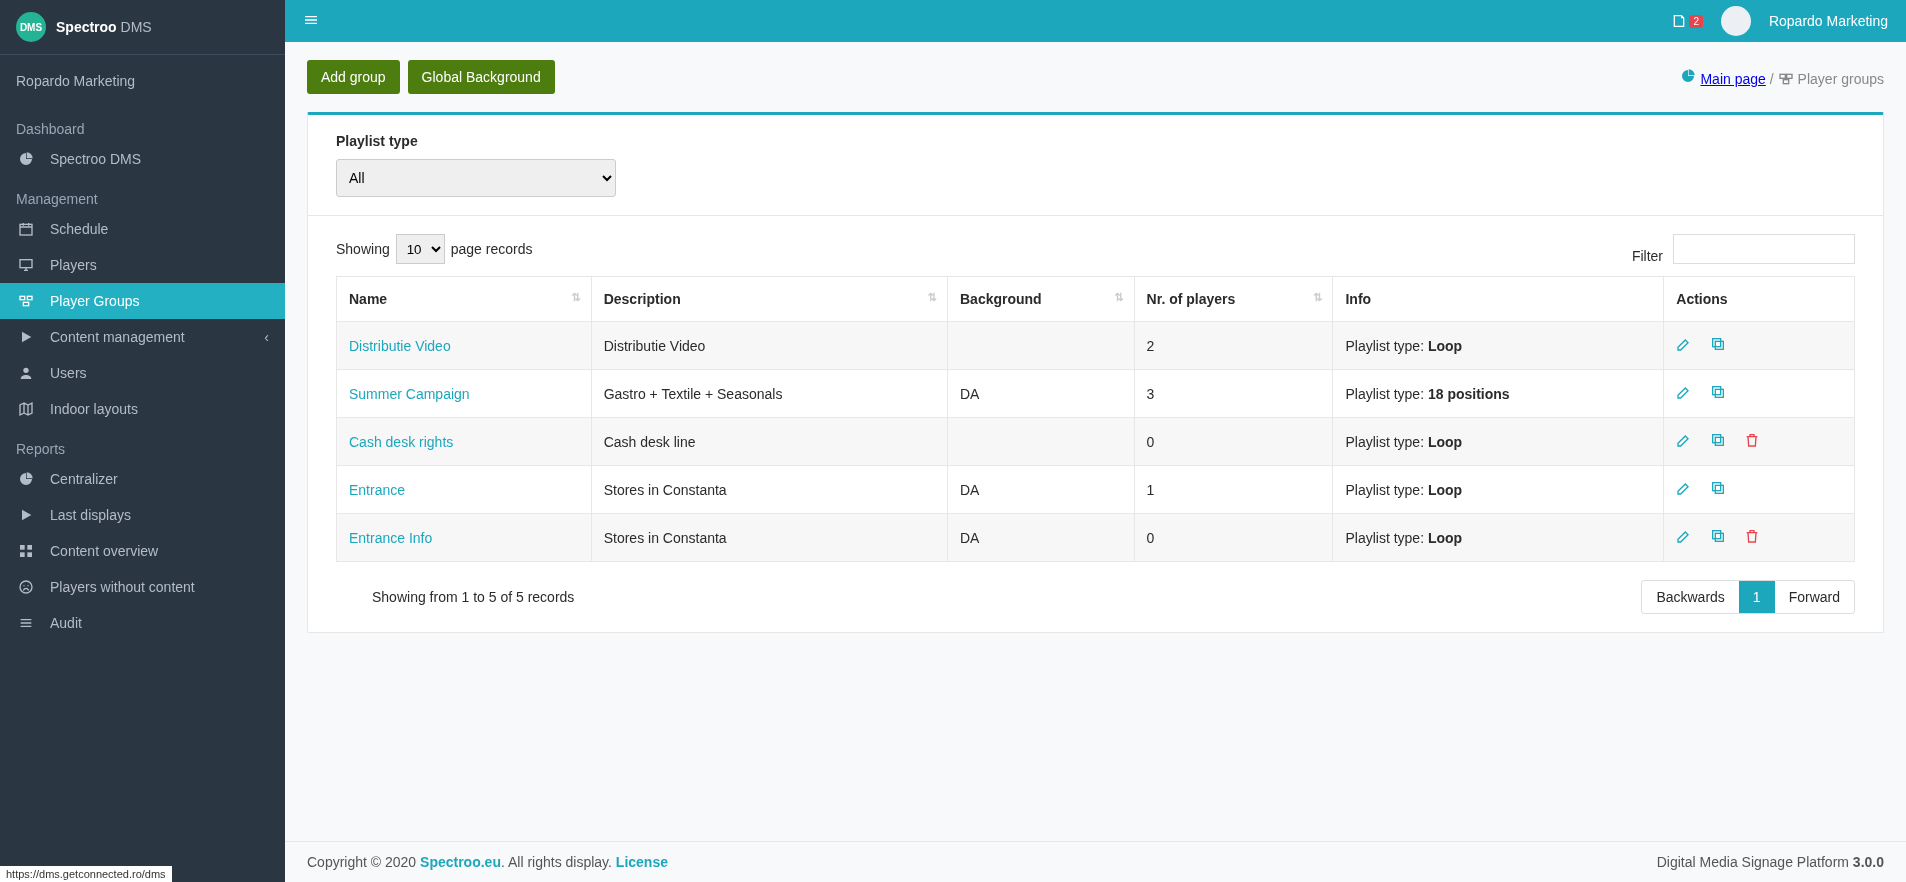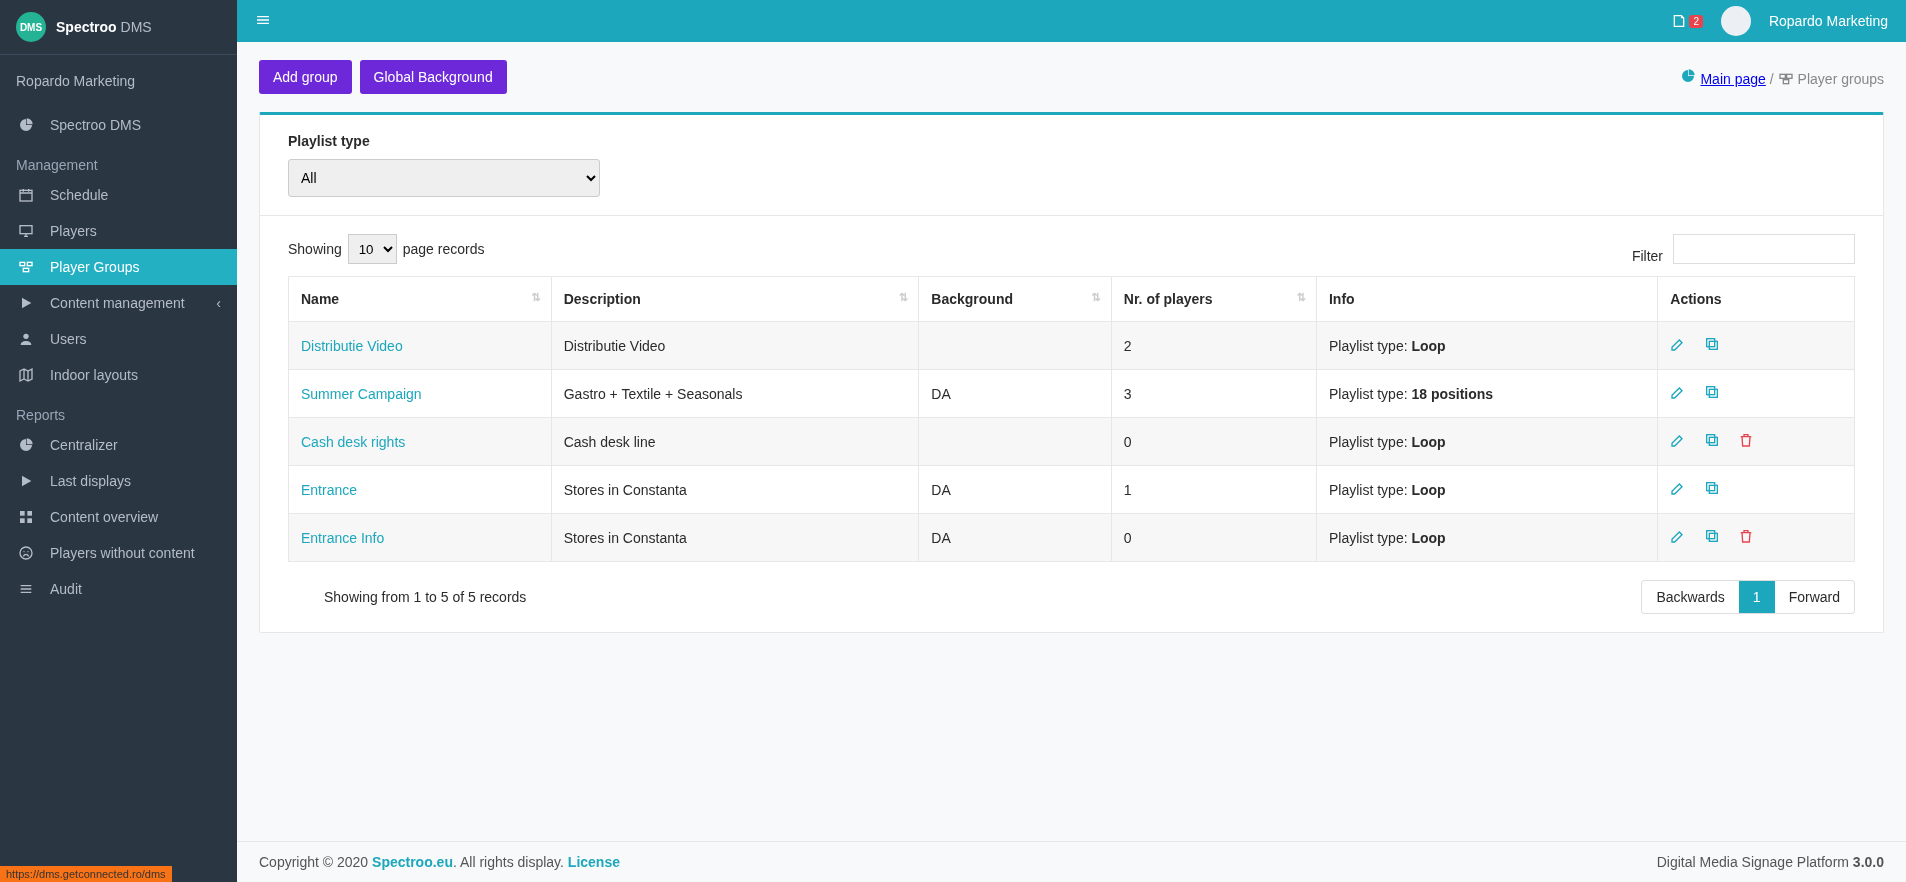--- a/index.html
+++ b/index.html
@@ -1,49 +1,49 @@
 <!DOCTYPE html>
 <html><head>
 <meta charset="utf-8">
 <style>
   * { box-sizing: border-box; margin: 0; padding: 0; }
   body { font-family: "Segoe UI", Arial, sans-serif; font-size: 14px; color: #2b2b2b; background:#f8f9fa;}
   .app { display:flex; min-height:100vh; }
   
-  .sidebar { width:237px; background:#2b3643; color:#b4bcc8; flex-shrink:0; display:flex; flex-direction:column;}
+  .sidebar { width:285px; background:#2b3643; color:#b4bcc8; flex-shrink:0; display:flex; flex-direction:column;}
   .brand { display:flex; align-items:center; gap:10px; padding:12px 16px; border-bottom:1px solid #3e4b5c;}
   .brand-logo { width:30px; height:30px; border-radius:50%; background:#24b394; color:#fff; font-size:10px; display:flex; align-items:center; justify-content:center; font-weight:bold;}
   .brand-name { color:#fff; font-weight:600;}
   .brand-name .thin { font-weight:400; color:#b4bcc8;}
   .org-name { padding:18px 16px;}
   .side-section { padding:14px 16px 4px; font-size:14px; color:#9aa5b5;}
   .side-item { display:flex; align-items:center; gap:14px; padding:10px 16px; color:#b4bcc8; cursor:pointer;}
   .side-item.active { background:#24b0c3; color:#fff;}
   .side-item .chev { margin-left:auto;}
   .side-icon { width:20px; display:flex; justify-content:center;}
-  .status-link { font-size:11px; background:#f97316; color:#333; padding:2px 6px; position:absolute; bottom:0; left:0;}
+  .status-link { font-size:11px; background:#ffffff; color:#333; padding:2px 6px; position:absolute; bottom:0; left:0;}
   
   .main { flex:1; display:flex; flex-direction:column; min-width:0;}
   .topbar { background:#1ca7bd; color:#fff; height:42px; display:flex; align-items:center; padding:0 18px; gap:16px;}
   .topbar-right { margin-left:auto; display:flex; align-items:center; gap:18px;}
   .notif { position:relative; display:flex; align-items:center;}
   .notif-badge { background:#e7444d; color:#fff; border-radius:3px; font-size:10px; padding:1px 4px; margin-left:2px;}
   .avatar { width:30px; height:30px; border-radius:50%; background:#ecf0f5;}
   .content { padding:18px 22px 10px; flex:1;}
   .action-row { display:flex; align-items:center; gap:8px; margin-bottom:18px;}
-  .btn { background:#6d28d9; color:#fff; border:none; padding:9px 14px; border-radius:3px; font-size:14px; cursor:pointer;}
+  .btn { background:#4d7c0f; color:#fff; border:none; padding:9px 14px; border-radius:3px; font-size:14px; cursor:pointer;}
   .breadcrumb { margin-left:auto; color:#1ca7bd; display:flex; gap:4px; align-items:flex-end; font-size:14px;}
   .breadcrumb .sep { color:#888;}
   .breadcrumb .current { color:#888;}
   
   .panel { background:#fff; border:1px solid #e7e7e7; border-top:3px solid #1ca7bd; border-radius:2px; }
   .panel-sec { padding:18px 28px;}
   .panel-sec.border-b { border-bottom:1px solid #e7e7e7;}
   .panel label { font-weight:600; display:block; margin-bottom:10px;}
-  select.playlist { width:312px; height:38px; border:1px solid #ccc; border-radius:3px; padding:0 8px; font-size:14px;}
+  select.playlist { width:280px; height:38px; border:1px solid #ccc; border-radius:3px; padding:0 8px; font-size:14px;}
   .table-controls { display:flex; align-items:center; margin-bottom:12px;}
   .page-size-sel { border:1px solid #ccc; height:30px; padding:0 6px; margin:0 6px;}
   .filter-wrap { margin-left:auto; display:flex; align-items:flex-end; gap:10px;}
   .filter-wrap input { border:1px solid #ddd; height:30px; width:182px; padding:0 8px;}
   table { width:100%; border-collapse:collapse; border:1px solid #e7e7e7;}
   th, td { border:1px solid #e7e7e7; padding:14px 12px; text-align:left; font-size:14px;}
   th { font-weight:700; position:relative;}
   th .sort { position:absolute; right:10px; color:#ccc; font-size:11px;}
   tbody tr:nth-child(odd) { background:#f7f7f7;}
   td a { color:#1ca7bd; text-decoration:none;}
@@ -66,20 +66,21 @@
 <div class="app">
   <aside class="sidebar">
     <div class="brand">
       <div class="brand-logo">DMS</div>
       <div class="brand-name">
         <span>Spectroo</span><span class="thin"> DMS</span>
       </div>
     </div>
     <div class="org-name">Ropardo Marketing</div>
     <div id="side-nav">
+        <div class="side-section">Dashboard</div>
         <div class="side-item">
           <span class="side-icon">
             <svg viewBox="0 0 24 24">
               <path d="M12 3a9 9 0 109 9h-9z"></path>
               <path d="M13 2v9h9a9 9 0 00-9-9z"></path>
             </svg>
           </span>
           <span>Spectroo DMS</span>
         </div>
         <div class="side-section">Management</div>

